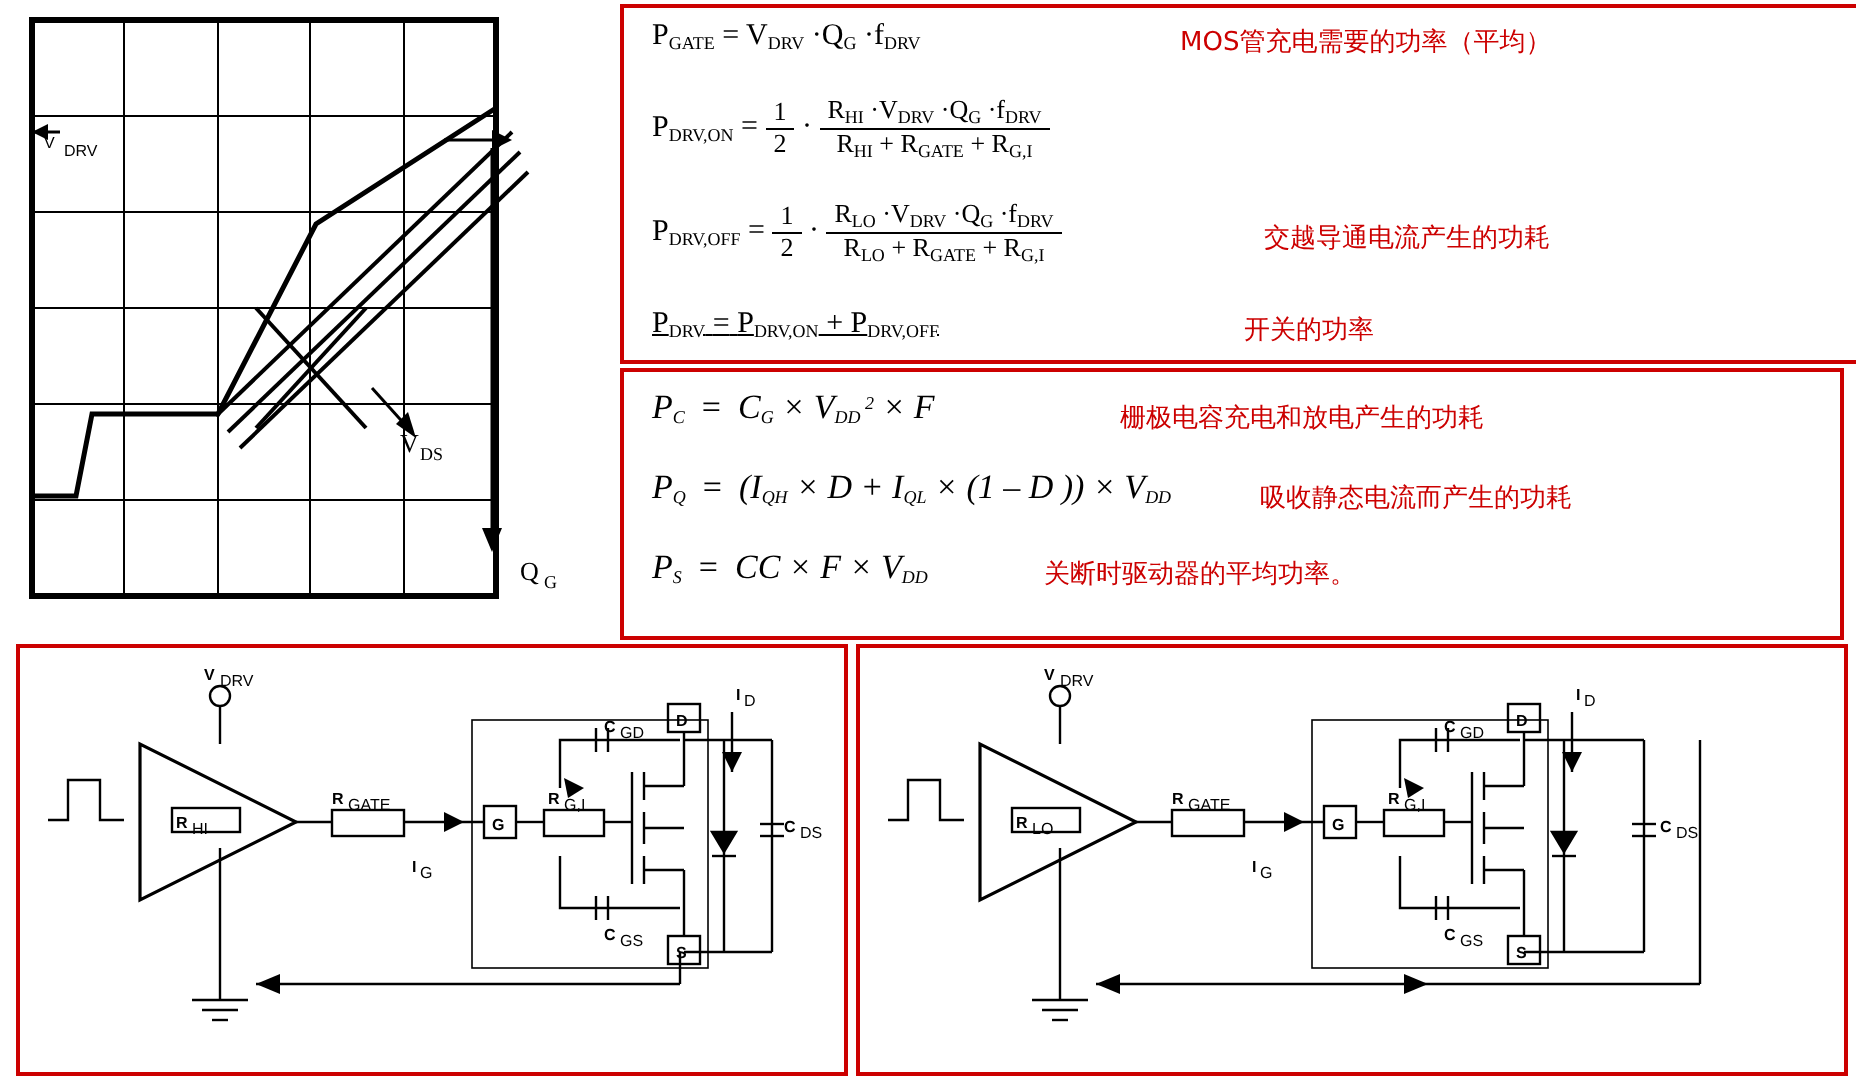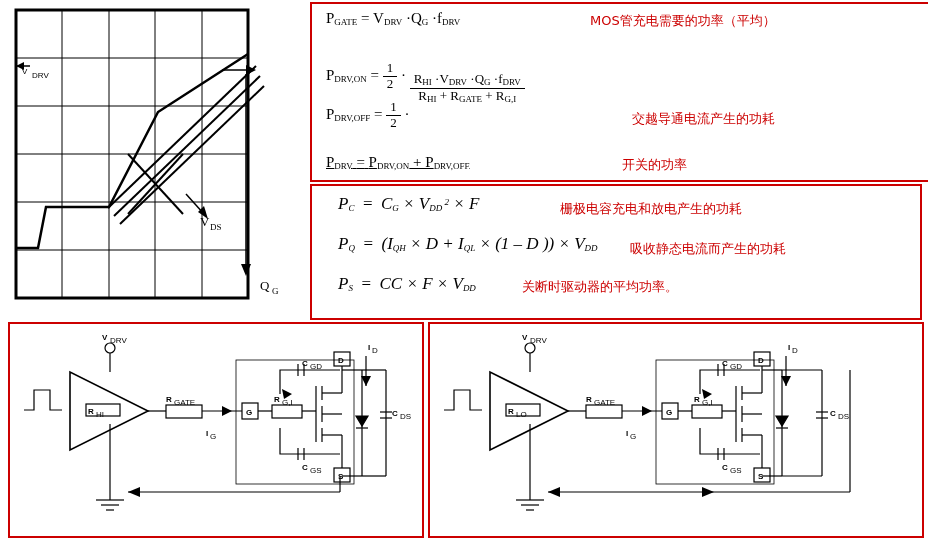--- a/index.html
+++ b/index.html
@@ -27,21 +27,21 @@
 
   .frac{display:inline-block;vertical-align:middle;text-align:center;line-height:1.15;}
   .frac .num{display:block;padding:0 4px;border-bottom:1px solid #000;}
   .frac .den{display:block;padding:0 4px;}
 
   
   #formula-box-2{
     left:310px;top:184px;width:608px;height:132px;
     border:2px solid #cc0000;background:#fff;
   }
-  .fml-i{font-style:italic;font-family:"Liberation Serif", serif;margin-left:12px;}
+  .fml-i{font-style:italic;font-family:"Liberation Serif", serif;}
 
   
   #circuit-box-left{left:8px;top:322px;width:412px;height:212px;border:2px solid #cc0000;background:#fff;}
   #circuit-box-right{left:428px;top:322px;width:492px;height:212px;border:2px solid #cc0000;background:#fff;}
   .circ-lbl{font-family:"Liberation Sans", sans-serif;font-size:8px;fill:#000;}
   .circ-lbl-b{font-family:"Liberation Sans", sans-serif;font-size:8px;font-weight:bold;fill:#000;}
 </style>
 </head>
 <body>
 
@@ -109,33 +109,37 @@
   </div>
   <div class="frow cn" style="left:278px;top:8px;">MOS管充电需要的功率（平均）</div>
 
   <div class="frow fml" style="left:14px;top:44px;font-size:15px;">
     <span>P<sub>DRV,ON</sub></span>
     <span>=</span>
     <span class="frac" style="font-size:13px;">
       <span class="num">1</span><span class="den">2</span>
     </span>
     <span>·</span>
-    <span class="frac" style="font-size:13px;margin-top:24px;">
+    <span class="frac" style="font-size:13px;">
       <span class="num">R<sub>HI</sub> ·V<sub>DRV</sub> ·Q<sub>G</sub> ·f<sub>DRV</sub></span>
       <span class="den">R<sub>HI</sub> + R<sub>GATE</sub> + R<sub>G,I</sub></span>
     </span>
   </div>
 
   <div class="frow fml" style="left:14px;top:96px;font-size:15px;">
     <span>P<sub>DRV,OFF</sub></span>
     <span>=</span>
     <span class="frac" style="font-size:13px;">
       <span class="num">1</span><span class="den">2</span>
     </span>
     <span>·</span>
+    <span class="frac" style="font-size:13px;">
+      <span class="num">R<sub>LO</sub> ·V<sub>DRV</sub> ·Q<sub>G</sub> ·f<sub>DRV</sub></span>
+      <span class="den">R<sub>LO</sub> + R<sub>GATE</sub> + R<sub>G,I</sub></span>
+    </span>
   </div>
   <div class="frow cn" style="left:320px;top:106px;">交越导通电流产生的功耗</div>
 
   <div class="frow fml" style="left:14px;top:150px;font-size:15px;text-decoration:underline;">
     <span>P<sub>DRV</sub></span>
     <span>=</span>
     <span>P<sub>DRV,ON</sub> + P<sub>DRV,OFF</sub></span>
   </div>
   <div class="frow cn" style="left:310px;top:152px;">开关的功率</div>
 </div>

